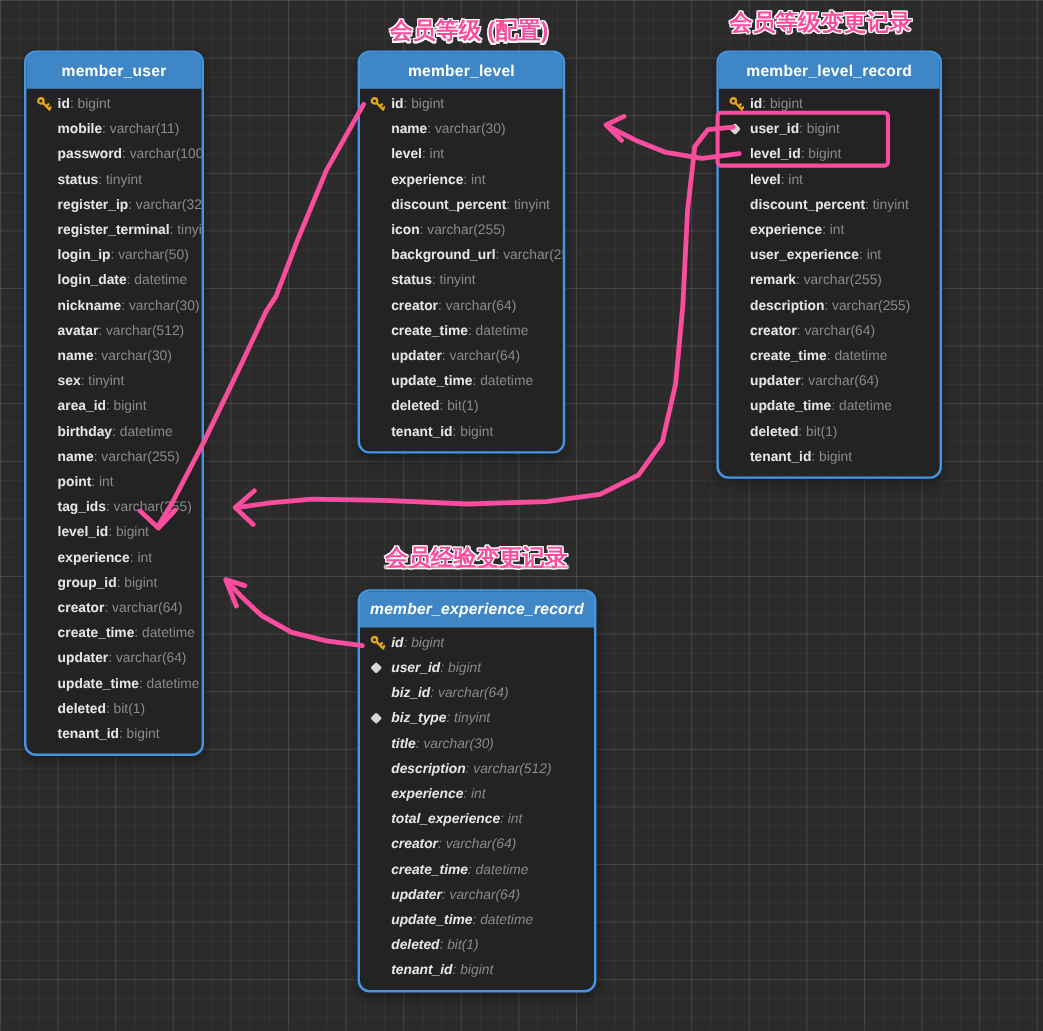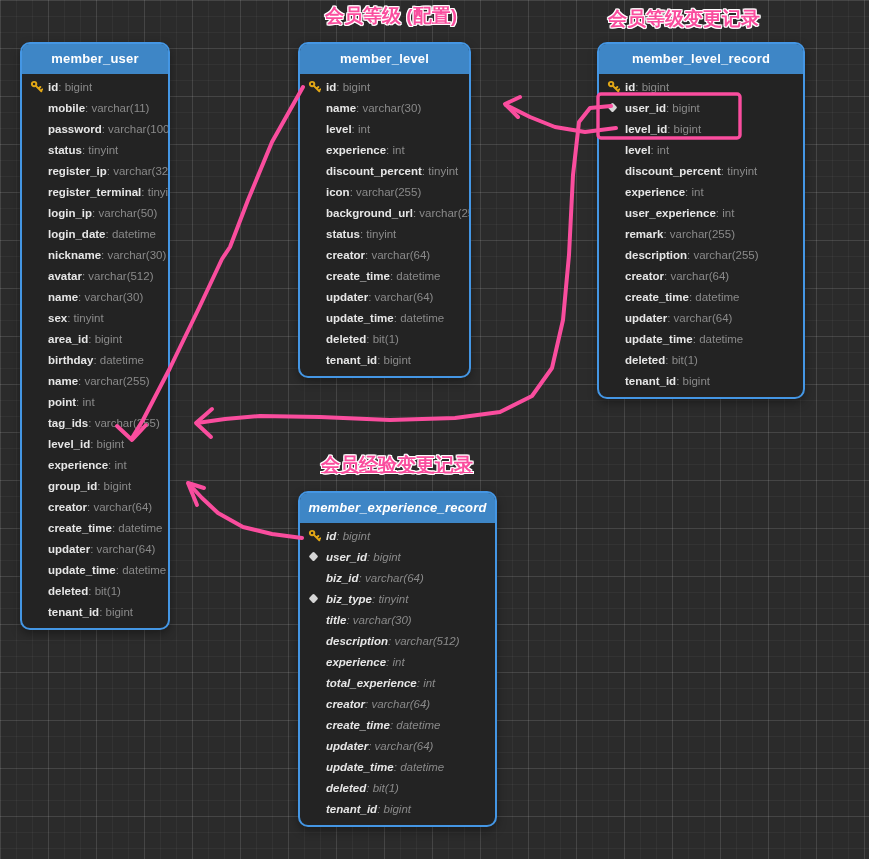--- a/index.html
+++ b/index.html
@@ -271,21 +271,21 @@
             <span class="field-name">deleted</span>
             <span class="field-type">bit(1)</span>
           </div>
           <div class="field-row">
             <span class="field-icon"></span>
             <span class="field-name">tenant_id</span>
             <span class="field-type">bigint</span>
           </div>
         </div>
       </div>
-      <div class="table-card" style="left: 597px; top: 42px; width: 208px;">
+      <div class="table-card" style="left: 597px; top: 42px; width: 188px;">
         <div class="table-header"><span>member_level_record</span></div>
         <div class="table-body">
           <div class="field-row">
             <span class="field-icon">
               <svg width="13" height="13" viewBox="0 0 14 14" fill="none">
                 <circle cx="4.4" cy="4.4" r="2.4" stroke="#e2a716" stroke-width="2.1"></circle>
                 <path d="M6.3 6.3 L12.2 12.2 M9.3 9.3 L11.1 7.5 M11.7 11.7 L13.3 10.1" stroke="#e2a716" stroke-width="2.1" stroke-linecap="round"></path>
               </svg>
             </span>
             <span class="field-name">id</span>
@@ -455,17 +455,17 @@
       <polyline points="117,426 132,440 146,425" fill="none" stroke="#fa4d9e" stroke-width="4" stroke-linecap="round" stroke-linejoin="round"></polyline>
       <polyline points="611,106 590,108 579,122 573,175 569,255 563,320 552,368 532,396 500,412 455,418 390,420 320,417 260,416 225,419 197,423" fill="none" stroke="#fa4d9e" stroke-width="4" stroke-linecap="round" stroke-linejoin="round"></polyline>
       <polyline points="212,409 196,423 211,437" fill="none" stroke="#fa4d9e" stroke-width="4" stroke-linecap="round" stroke-linejoin="round"></polyline>
       <polyline points="616,128 585,132 555,127 530,117 506,105" fill="none" stroke="#fa4d9e" stroke-width="4" stroke-linecap="round" stroke-linejoin="round"></polyline>
       <polyline points="520,97 505,104 518,117" fill="none" stroke="#fa4d9e" stroke-width="4" stroke-linecap="round" stroke-linejoin="round"></polyline>
       <polyline points="302,538 272,534 243,527 218,513 202,498 189,484" fill="none" stroke="#fa4d9e" stroke-width="4" stroke-linecap="round" stroke-linejoin="round"></polyline>
       <polyline points="204,488 188,483 197,505" fill="none" stroke="#fa4d9e" stroke-width="4" stroke-linecap="round" stroke-linejoin="round"></polyline>
       <rect x="598" y="94" width="142" height="44" rx="3" fill="none" stroke="#fa4d9e" stroke-width="3.4"></rect>
     </svg>
   <div id="labels-layer">
-      <div class="anno-label" style="left: 391px; top: 3px;">会员等级 (配置)</div>
+      <div class="anno-label" style="left: 391px; top: 13px;">会员等级 (配置)</div>
       <div class="anno-label" style="left: 684px; top: 6px;">会员等级变更记录</div>
       <div class="anno-label" style="left: 397px; top: 452px; text-decoration: underline;">会员经验变更记录</div>
     </div>
 </div>
 
 </body></html>

